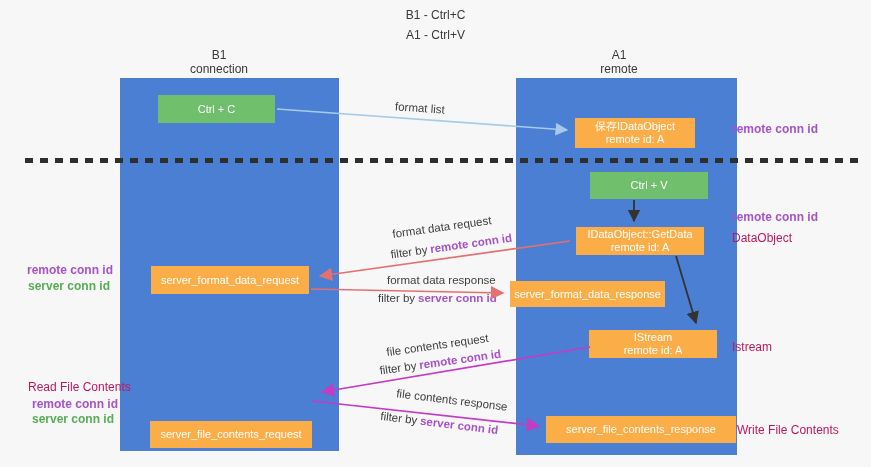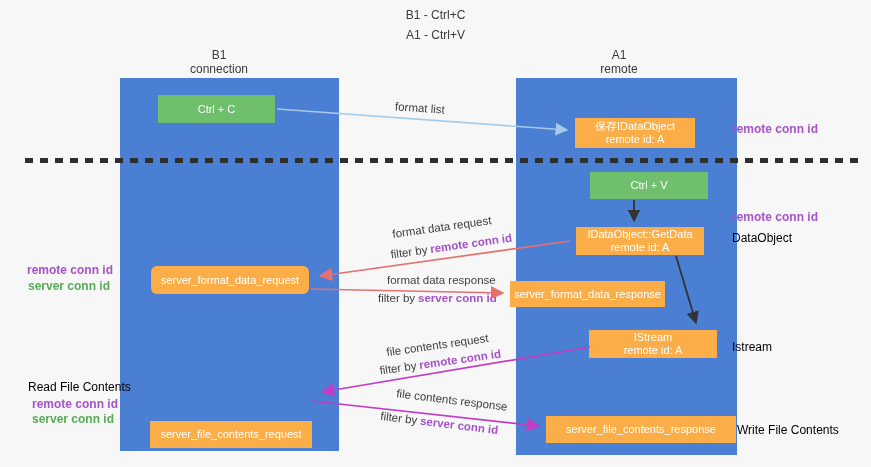--- a/index.html
+++ b/index.html
@@ -12,21 +12,21 @@
   .lanehead{position:absolute;width:120px;text-align:center;font-size:12px;
     color:#3a3a3a;line-height:14px;}
   .lane{position:absolute;background:#4a7fd3;}
   .box{position:absolute;display:flex;flex-direction:column;align-items:center;
     justify-content:center;color:#ffffff;font-size:11px;text-align:center;
     line-height:13px;white-space:nowrap;}
   .orange{background:#fbae47;}
   .green{background:#6fbf6d;}
   .dash{position:absolute;left:25px;top:158px;width:833px;height:5px;
     background:repeating-linear-gradient(90deg,#2e2e2e 0 8px,transparent 8px 15px);}
-  .ann{position:absolute;font-size:12px;color:#000000;white-space:nowrap;}
+  .ann{position:absolute;font-size:12px;color:#be185d;white-space:nowrap;}
   .purple{color:#a653c8;font-weight:bold;}
   .greentxt{color:#56ad56;font-weight:bold;}
   .elabel{position:absolute;font-size:11.5px;color:#3f3f3f;white-space:nowrap;
     transform-origin:center center;}
   .gap{margin-left:3px;}
   svg.overlay{position:absolute;left:0;top:0;pointer-events:none;}
 </style>
 </head>
 <body>
 
@@ -62,21 +62,21 @@
 
   <div class="box green" style="left:575px;top:172px;width:118px;height:27px;margin-left:15px;">
     <div>Ctrl + V</div>
   </div>
 
   <div class="box orange" style="left:576px;top:227px;width:128px;height:28px;">
     <div>IDataObject::GetData</div>
     <div>remote id: A</div>
   </div>
 
-  <div class="box orange" style="left:151px;top:266px;width:158px;height:28px;border-radius:6px;">
+  <div class="box orange" style="left:151px;top:266px;width:158px;height:28px;">
     <div>server_format_data_request</div>
   </div>
 
   <div class="box orange" style="left:510px;top:281px;width:155px;height:26px;">
     <div>server_format_data_response</div>
   </div>
 
   <div class="box orange" style="left:589px;top:330px;width:128px;height:28px;">
     <div>IStream</div>
     <div>remote id: A</div>

